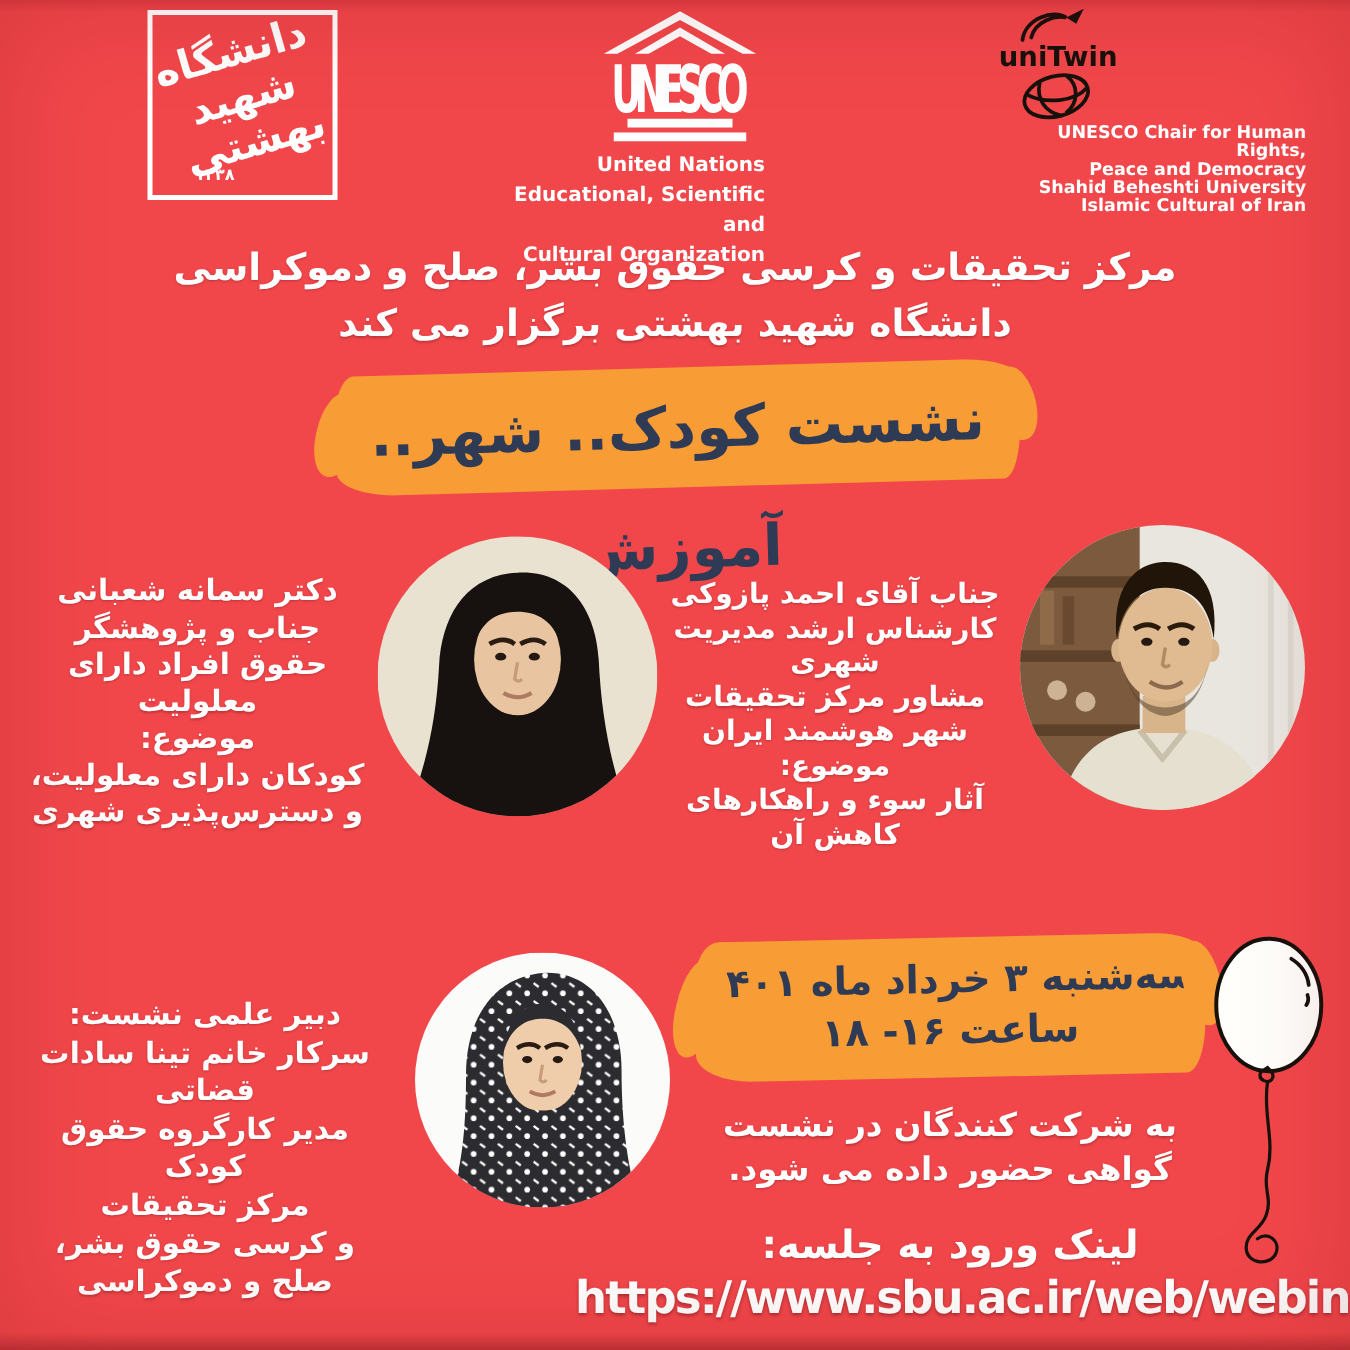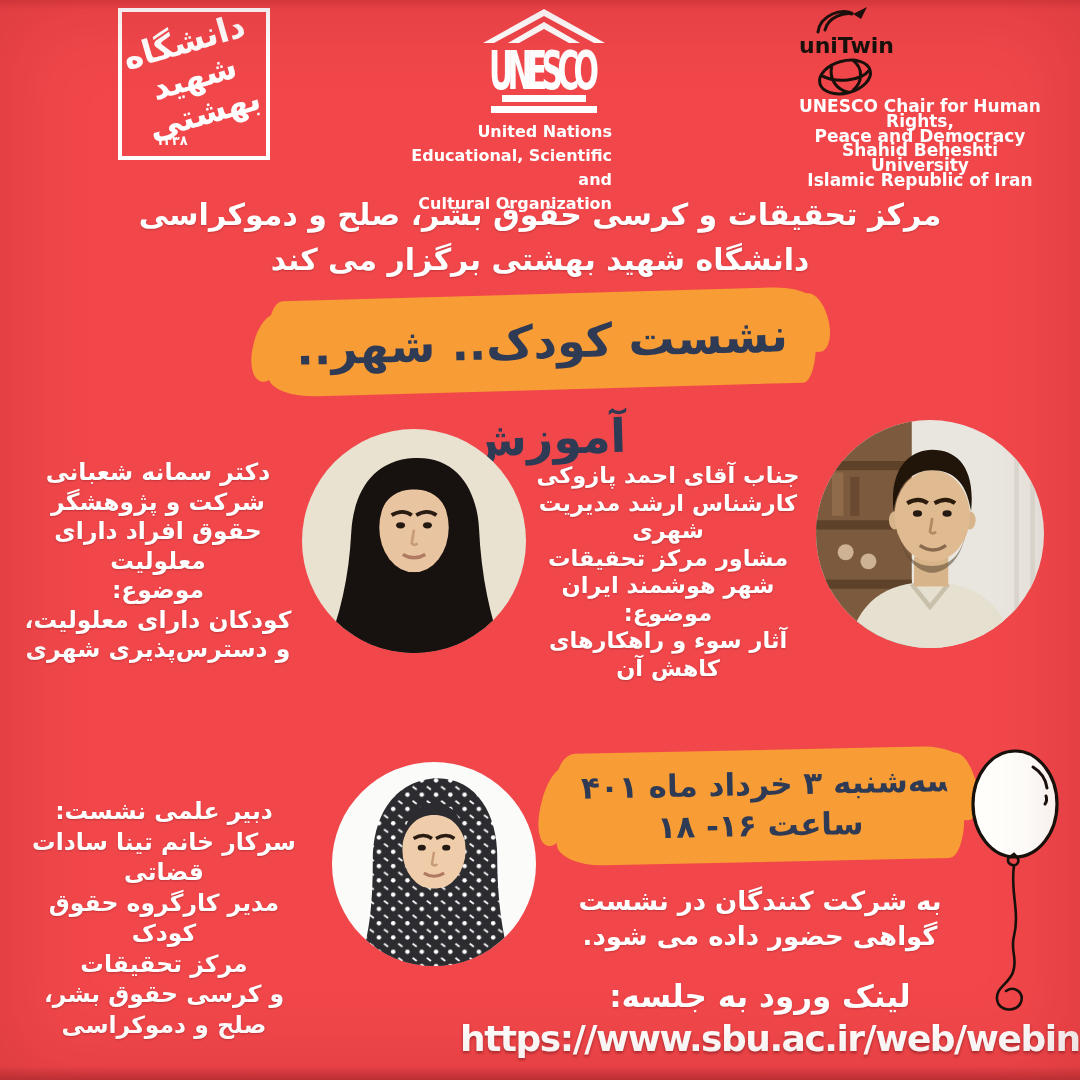--- a/index.html
+++ b/index.html
@@ -18,21 +18,21 @@
   .sbu-logo{position:absolute;left:118px;top:8px;width:152px;height:152px;
     border:4px solid #fff;box-sizing:border-box;overflow:hidden;}
   .sbu-cal{position:absolute;inset:0;transform:rotate(-16deg) translate(2px,-4px);
     direction:rtl;text-align:center;color:#fff;font-weight:bold;
     font-size:33px;line-height:37px;padding-top:14px;}
   .sbu-year{position:absolute;left:34px;bottom:8px;color:#fff;font-size:13px;
     font-weight:bold;letter-spacing:2px;}
   .unesco-caption{position:absolute;left:398px;top:120px;width:214px;
     text-align:right;color:#fff;font-weight:bold;font-size:16px;line-height:24px;}
   .unitwin-caption{position:absolute;left:795px;top:99px;width:250px;
-    text-align:center;color:#fff;font-weight:bold;font-size:17px;line-height:14.8px;}
+    text-align:right;color:#fff;font-weight:bold;font-size:14px;line-height:14.8px;}
   
   .intro{position:absolute;left:60px;top:192px;width:960px;
     font-size:30px;line-height:45px;}
   .brush{position:absolute;background:#f89d35;}
   .brush::before{content:"";position:absolute;left:-15px;top:12px;width:34px;height:72%;
     background:inherit;border-radius:50% 30% 55% 45%;transform:rotate(14deg);}
   .brush::after{content:"";position:absolute;right:-13px;top:6px;width:30px;height:62%;
     background:inherit;border-radius:40% 55% 45% 50%;transform:rotate(-10deg);}
   #title-brush{left:268px;top:294px;width:548px;height:96px;transform:rotate(-1.6deg);
     border-radius:16px 44px 14px 48px / 38px 16px 44px 20px;}
@@ -101,35 +101,35 @@
       <ellipse cx="50" cy="72" rx="26" ry="16"></ellipse>
       <path d="M28 65 C40 76 64 80 75 72"></path>
       <path d="M40 58 C34 70 38 82 50 88"></path>
       <path d="M62 58 C70 68 66 82 54 87"></path>
     </g>
   </svg>
   <div class="unitwin-caption">
     <div>UNESCO Chair for Human Rights,</div>
     <div>Peace and Democracy</div>
     <div>Shahid Beheshti University</div>
-    <div>Islamic Republic of Iran</div>
+    <div>Islamic Cultural of Iran</div>
   </div>
 
   <div class="intro fa">
     <div>مرکز تحقیقات و کرسی حقوق بشر، صلح و دموکراسی</div>
     <div>دانشگاه شهید بهشتی برگزار می کند</div>
   </div>
 
   <div class="brush" id="title-brush">
     <div class="brush-text fa">نشست کودک.. شهر.. آموزش</div>
   </div>
 
   <div class="speaker fa" id="speaker-left">
     <span class="line">دکتر سمانه شعبانی</span>
-    <span class="line">شرکت و پژوهشگر</span>
+    <span class="line">جناب و پژوهشگر</span>
     <span class="line">حقوق افراد دارای معلولیت</span>
     <span class="line">موضوع:</span>
     <span class="line">کودکان دارای معلولیت،</span>
     <span class="line">و دسترس‌پذیری شهری</span>
   </div>
 
   <div class="photo" id="photo-1">
     <svg viewBox="0 0 100 100" preserveAspectRatio="none">
       <rect width="100" height="100" fill="#e9e2d0"></rect>
       <path d="M50 13 C31 14 23 29 22 46 C21 66 17 84 10 100 L90 100 C84 84 80 66 79 44 C78 27 69 12 50 13 Z" fill="#17120f"></path>

